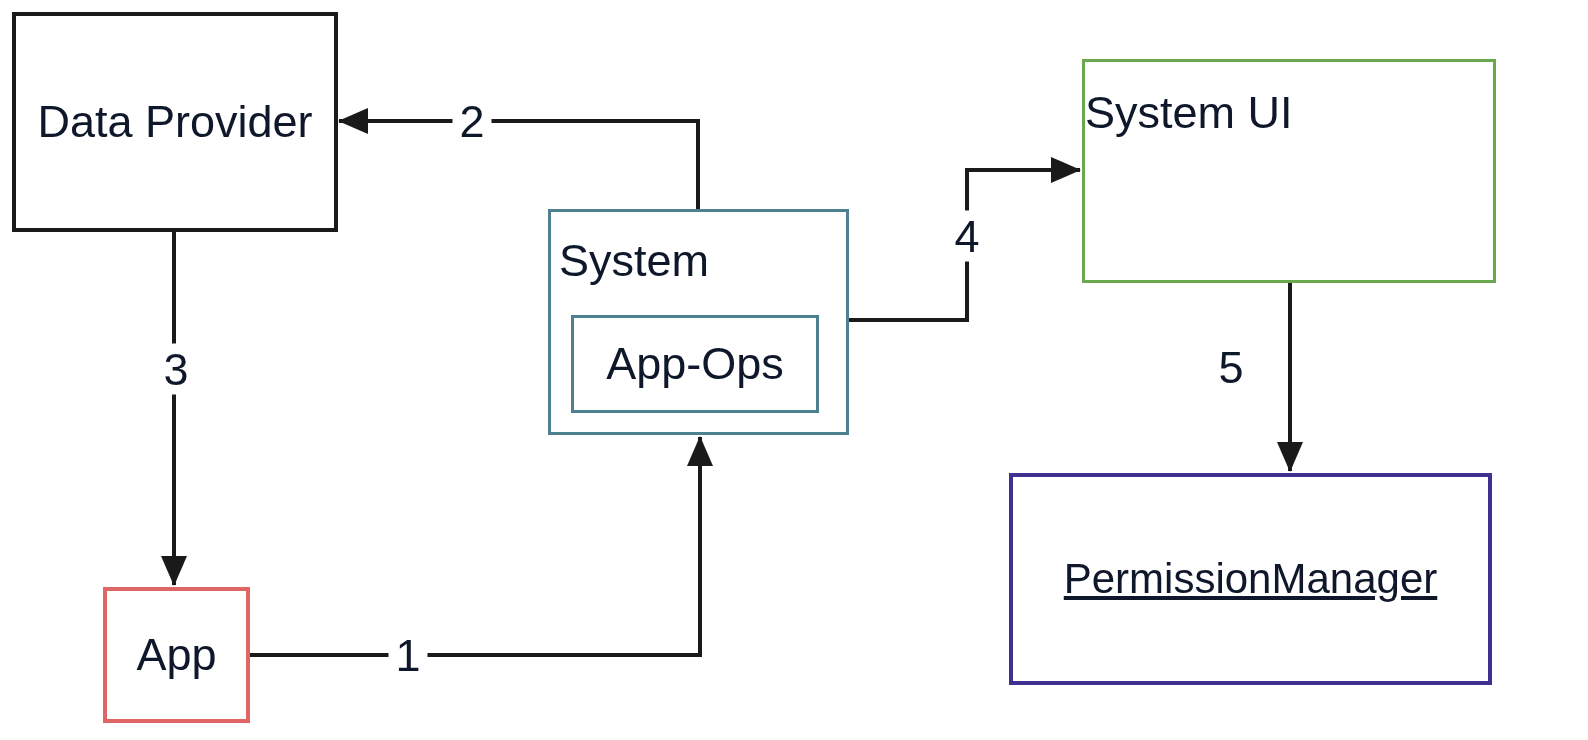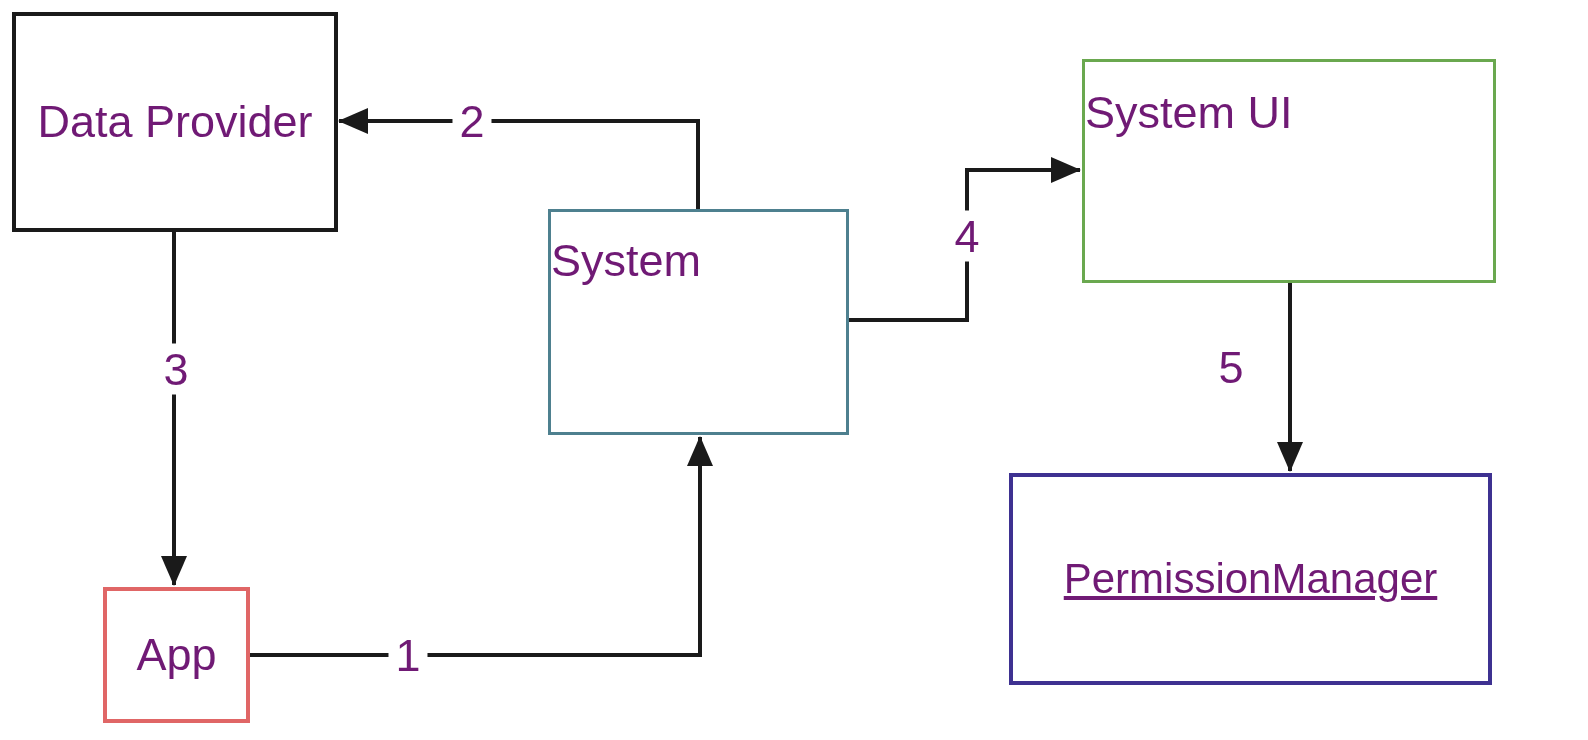--- a/index.html
+++ b/index.html
@@ -6,21 +6,21 @@
     margin: 0;
     padding: 0;
     background: #ffffff;
   }
   .canvas {
     position: relative;
     width: 1588px;
     height: 740px;
     background: #ffffff;
     font-family: "Liberation Sans", sans-serif;
-    color: #701a75;
+    color: #0f172a;
     overflow: hidden;
   }
   svg.edges {
     position: absolute;
     left: 0;
     top: 0;
     width: 1588px;
     height: 740px;
     pointer-events: none;
   }
@@ -50,21 +50,21 @@
     border: 4px solid #1a1a1a;
   }
   #node-app {
     left: 103px; top: 587px; width: 147px; height: 136px;
     border: 4px solid #e06666;
   }
   #node-system {
     left: 548px; top: 209px; width: 301px; height: 226px;
     border: 3px solid #4e808f;
   }
-  #node-system .label-row { margin-top: 24px; }
+  #node-system .label-row { margin-top: 24px; padding-left: 8px; }
   #node-app-ops {
     left: 20px; top: 103px; width: 248px; height: 98px;
     border: 3px solid #4e808f;
   }
   #node-system-ui {
     left: 1082px; top: 59px; width: 414px; height: 224px;
     border: 3px solid #6aa84f;
   }
   #node-system-ui .label-row { margin-top: 26px; }
   #node-dialog {
@@ -112,20 +112,23 @@
   <div class="node center-label" id="node-data-provider" style="border-color: rgb(26, 26, 26);">
     <span>Data Provider</span>
   </div>
 
   <div class="node center-label" id="node-app" style="border-color: rgb(224, 102, 102);">
     <span>App</span>
   </div>
 
   <div class="node" id="node-system" style="border-color: rgb(78, 128, 143);">
     <span class="label-row">System</span>
+    <div class="node center-label" id="node-app-ops" style="border-color: rgb(78, 128, 143);">
+      <span>App-Ops</span>
+    </div>
   </div>
 
   <div class="node" id="node-system-ui" style="border-color: rgb(106, 168, 79);">
     <span class="label-row">System UI</span>
   </div>
 
   <div class="node center-label" id="node-permission-manager" style="border-color: rgb(62, 49, 145);">
     <span>PermissionManager</span>
   </div>
 

